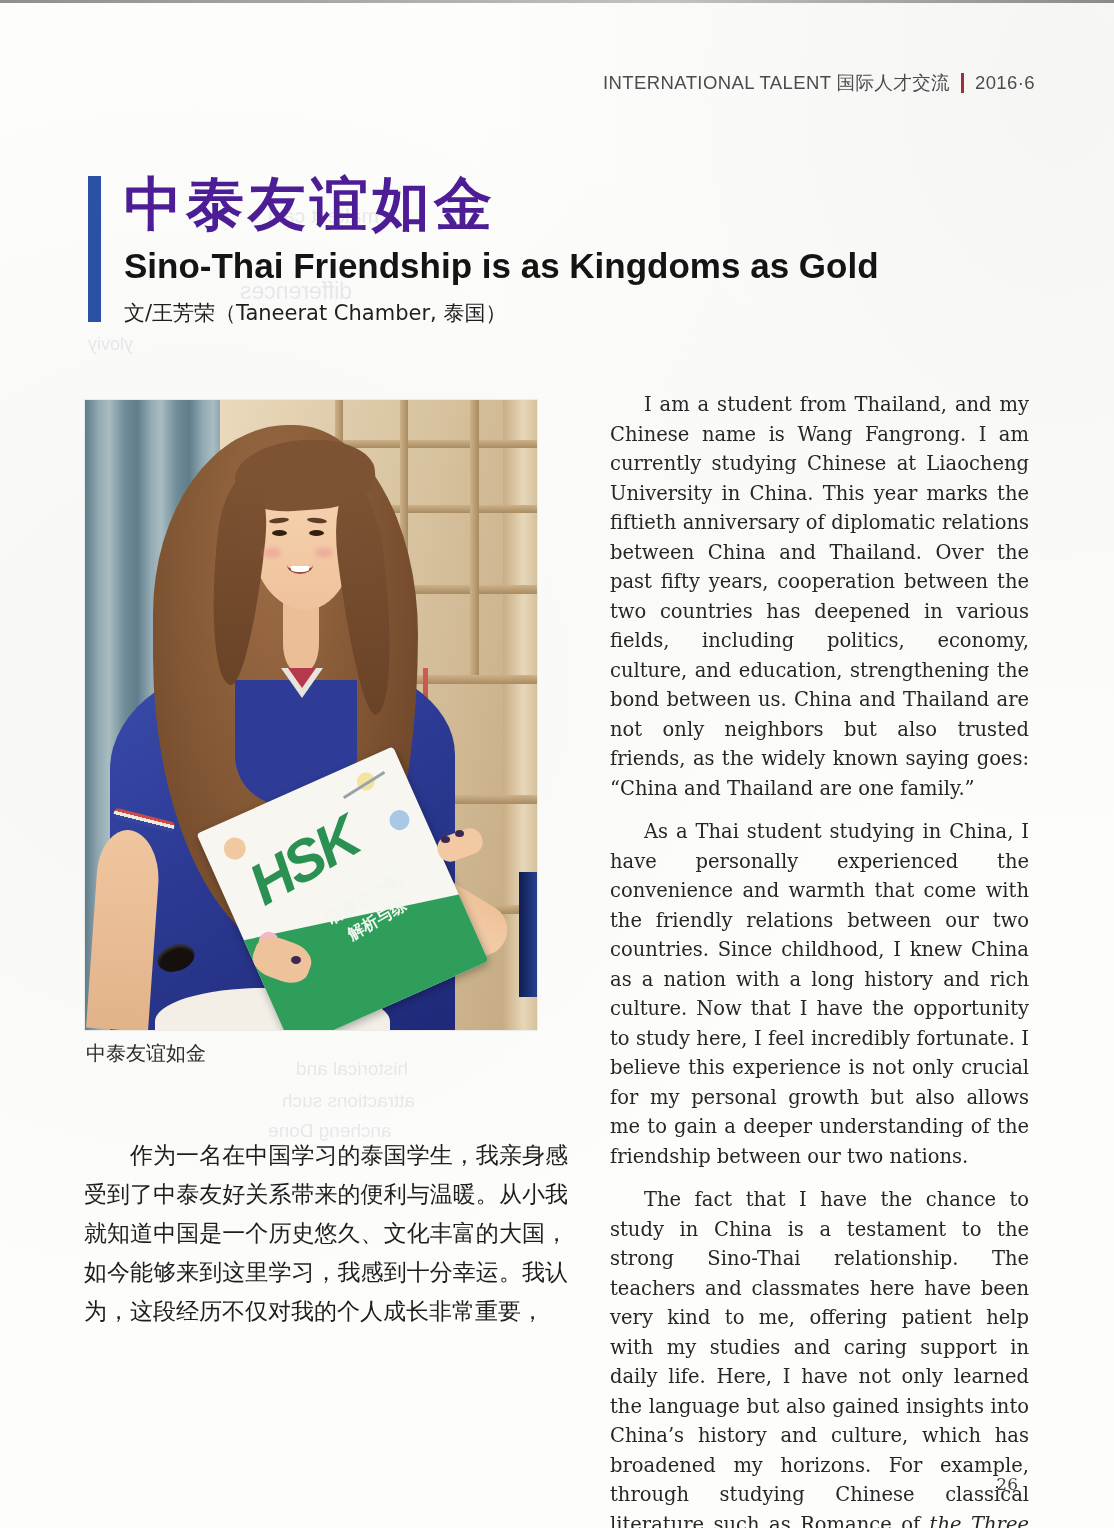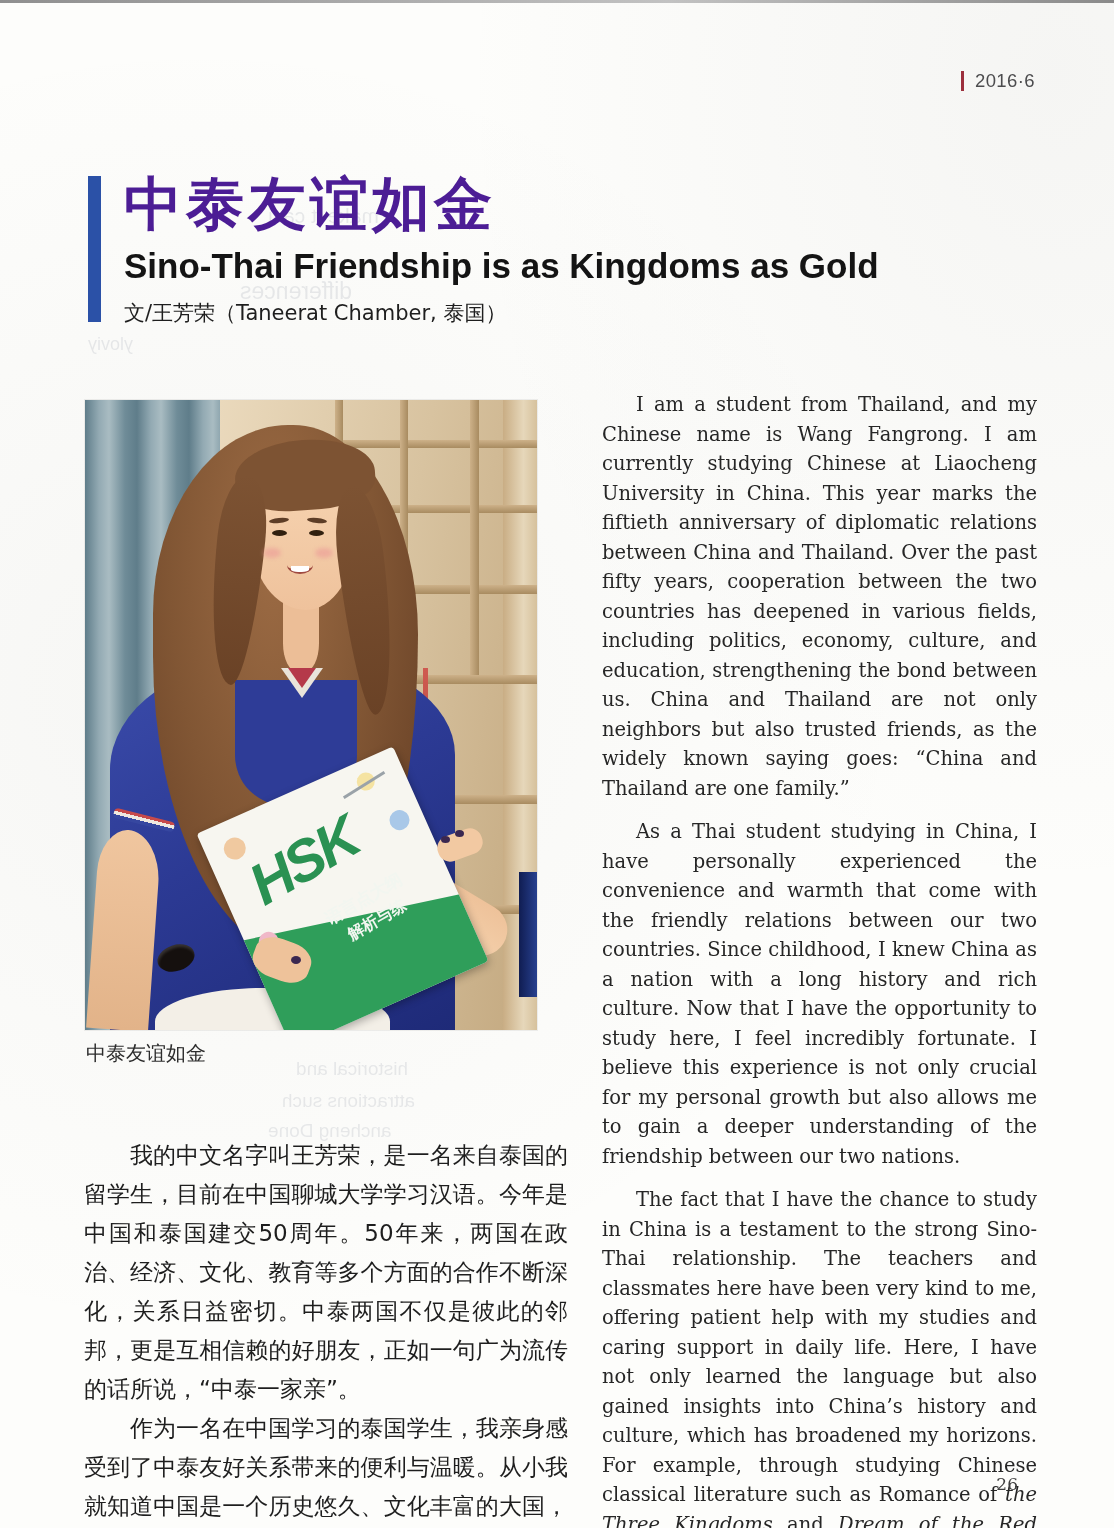--- a/index.html
+++ b/index.html
@@ -122,32 +122,33 @@
   .n3{left:206px;top:556px;width:10px;height:8px;}
 
   
   .caption{position:absolute;left:86px;top:1040px;font-size:20px;color:#2c2c2c;
       font-family:"DejaVu Sans",sans-serif;}
   #cn-col{position:absolute;left:84px;top:1136px;width:484px;font-size:23px;line-height:39px;
       color:#1e1e1e;text-align:justify;font-family:"DejaVu Sans",sans-serif;}
   .cn-p{margin:0;text-indent:2em;}
   #en-col{position:absolute;left:598px;top:390px;width:443px;font-family:"DejaVu Serif",serif;
       font-size:19.5px;line-height:29.5px;color:#262626;text-align:justify;}
-  .en-p{margin:0 4px 14px;text-indent:34px;}
+  .en-p{margin:0 12px 14px;text-indent:34px;}
   .en-p i{font-style:italic;}
   .page-num{position:absolute;right:96px;top:1474px;font-size:17px;color:#3e3e3e;
       font-family:"DejaVu Serif",serif;}
 </style>
 </head>
 <body>
 
 <div class="vignette"></div>
 <div class="top-edge"></div>
 
 <div class="header">
+  <span>INTERNATIONAL TALENT 国际人才交流</span>
   <span class="divider"></span>
   <span>2016·6</span>
 </div>
 
 <div class="art art1">make it casi</div>
 <div class="art art2">differences</div>
 <div class="art art3">yloviy</div>
 <div class="art art4">historical and</div>
 <div class="art art5">attractions such</div>
 <div class="art art6">ancheng Done</div>
@@ -210,21 +211,20 @@
   <div class="fingers"></div>
   <div class="nail n1"></div>
   <div class="nail n2"></div>
   <div class="hand-l"></div>
   <div class="nail n3"></div>
 </div>
 
 <div class="caption">中泰友谊如金</div>
 
 <div id="cn-col">
-    <p class="cn-p">我的中文名字叫王芳荣，是一名来自泰国的留学生，目前在中国聊城大学学习汉语。今年是中国和泰国建交50周年。50年来，两国在政治、经济、文化、教育等多个方面的合作不断深化，关系日益密切。中泰两国不仅是彼此的邻邦，更是互相信赖的好朋友，正如一句广为流传的话所说，“中泰一家亲”。</p>
     <p class="cn-p">作为一名在中国学习的泰国学生，我亲身感受到了中泰友好关系带来的便利与温暖。从小我就知道中国是一个历史悠久、文化丰富的大国，如今能够来到这里学习，我感到十分幸运。我认为，这段经历不仅对我的个人成长非常重要，</p>
   </div>
 <div id="en-col">
     <p class="en-p"><span>I am a student from Thailand, and my Chinese name is Wang Fangrong. I am currently studying Chinese at Liaocheng University in China. This year marks the fiftieth anniversary of diplomatic relations between China and Thailand. Over the past fifty years, cooperation between the two countries has deepened in various fields, including politics, economy, culture, and education, strengthening the bond between us. China and Thailand are not only neighbors but also trusted friends, as the widely known saying goes: “China and Thailand are one family.”</span></p>
     <p class="en-p"><span>As a Thai student studying in China, I have personally experienced the convenience and warmth that come with the friendly relations between our two countries. Since childhood, I knew China as a nation with a long history and rich culture. Now that I have the opportunity to study here, I feel incredibly fortunate. I believe this experience is not only crucial for my personal growth but also allows me to gain a deeper understanding of the friendship between our two nations.</span></p>
     <p class="en-p"><span>The fact that I have the chance to study in China is a testament to the strong Sino-Thai relationship. The teachers and classmates here have been very kind to me, offering patient help with my studies and caring support in daily life. Here, I have not only learned the language but also gained insights into China’s history and culture, which has broadened my horizons. For example, through studying Chinese classical literature such as Romance of </span><i>the Three Kingdoms</i><span> and </span><i>Dream of the Red Chamber</i><span>, I have come to appreciate the profound depth of Chinese culture.</span></p>
   </div>
 
 <div class="page-num">26</div>
 

